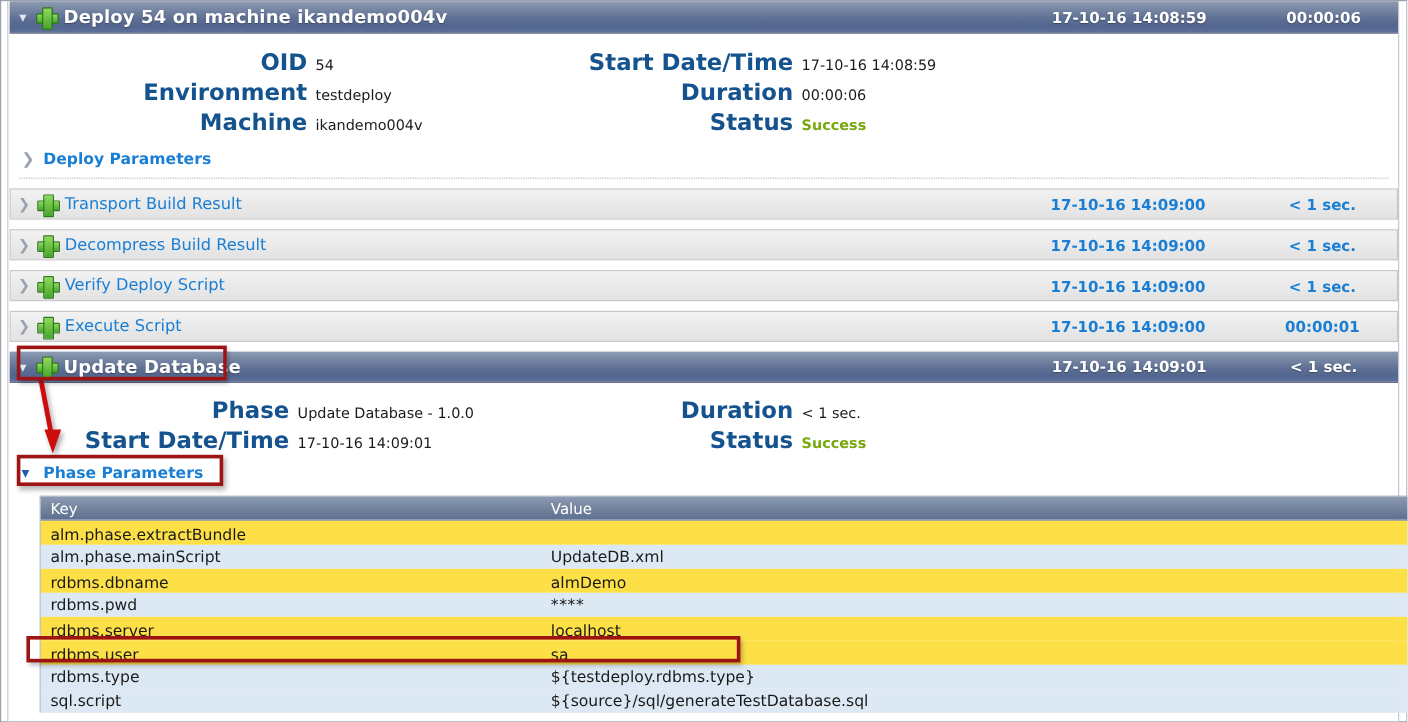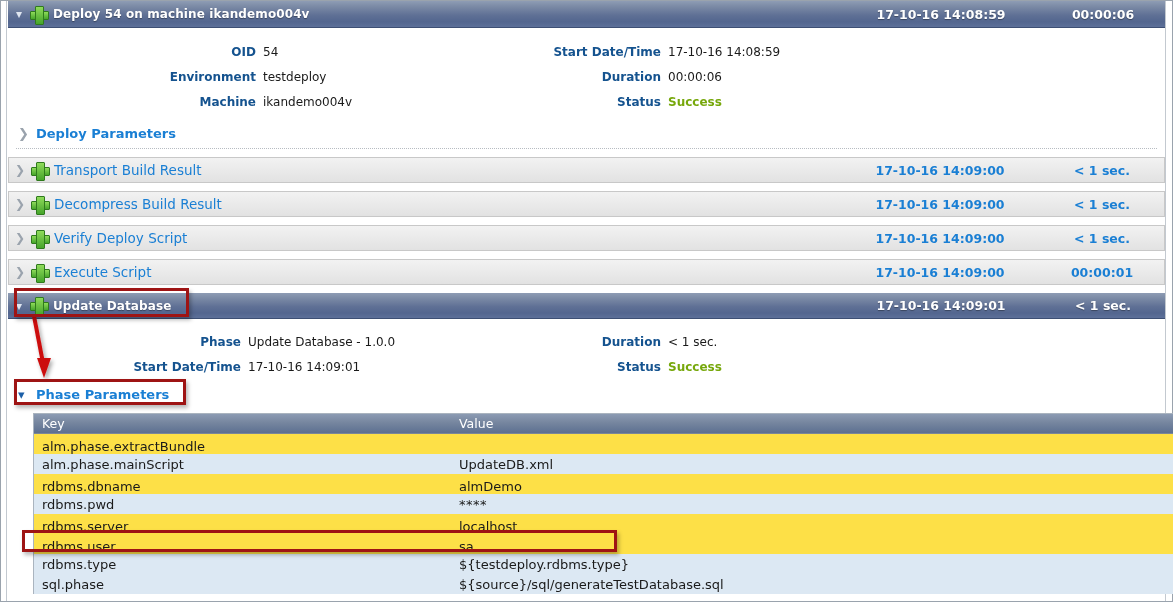--- a/index.html
+++ b/index.html
@@ -67,21 +67,21 @@
     content: "";
     position: absolute;
     background: linear-gradient(to bottom,#8fdb5a,#46a52b);
     border: 1px solid #2f7a1d;
     border-radius: 1px;
   }
   .plus-icon::before { left: 0; top: 5px; width: 17px; height: 7px; }
   .plus-icon::after  { left: 5px; top: 0; width: 7px; height: 17px; }
 
   .tb-title {
-    font-size: 12px; font-weight: bold;
+    font-size: 15px; font-weight: bold;
     letter-spacing: .1px;
     white-space: nowrap;
     text-shadow: 0 1px 1px rgba(0,0,0,.35);
   }
   .tb-spacer { flex: 1 1 auto; }
   .tb-date {
     font-size: 12.5px; font-weight: bold;
     width: 200px; text-align: center;
     text-shadow: 0 1px 1px rgba(0,0,0,.35);
   }
@@ -94,21 +94,21 @@
   
   .summary {
     padding: 11px 0 6px 0;
     background: #ffffff;
   }
   .srow { display: flex; height: 25px; align-items: center; }
   .fcell { display: flex; align-items: baseline; }
   .fcell.c1 { width: 430px; justify-content: flex-end; }
   .fcell.c2 { width: 420px; justify-content: flex-end; }
   .flabel {
-    color: #15538f; font-weight: bold; font-size: 12px;
+    color: #15538f; font-weight: bold; font-size: 19px;
   }
   .fvalue {
     color: #1a1a1a; font-size: 12px; margin-left: 7px;
     min-width: 190px; text-align: left;
   }
   .fvalue.narrow { min-width: 175px; }
   .fvalue.success { color: #77a80c; font-weight: bold; }
 
   
   .linkrow {
@@ -361,21 +361,21 @@
         </div>
         <div class="trow odd">
           <div class="td-key">rdbms.user</div>
           <div class="td-val">sa</div>
         </div>
         <div class="trow even">
           <div class="td-key">rdbms.type</div>
           <div class="td-val">${testdeploy.rdbms.type}</div>
         </div>
         <div class="trow even">
-          <div class="td-key">sql.phase</div>
+          <div class="td-key">sql.script</div>
           <div class="td-val">${source}/sql/generateTestDatabase.sql</div>
         </div>
       </div>
 
     </div>
   </div>
 
   <div class="hl hl-update"></div>
   <div class="hl hl-params"></div>
   <div class="hl hl-row"></div>

